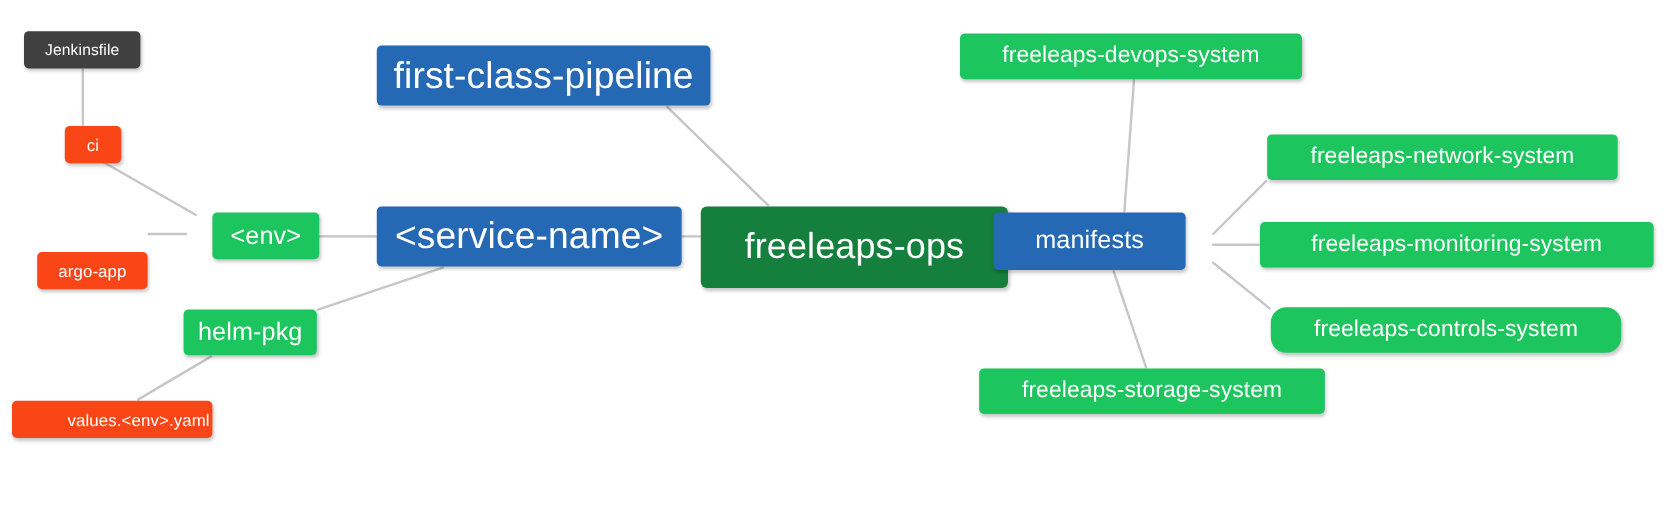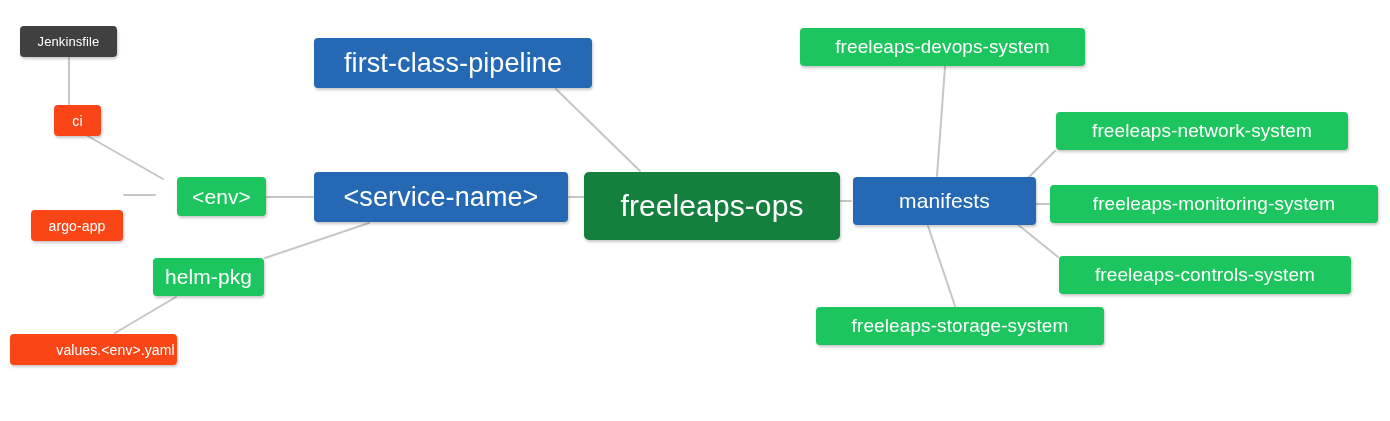--- a/index.html
+++ b/index.html
@@ -42,21 +42,21 @@
   .node.root {
     background: #15803d;
     border-radius: 5px;
   }
   .node.blue   { background: #2568b3; }
   .node.green  { background: #1dc55e; }
   .node.red    { background: #fa4616; }
   .node.orange { background: #404040; }
 
   .sz-xl { font-size: 30px; }
-  .sz-lg { font-size: 27px; }
+  .sz-lg { font-size: 31px; }
   .sz-md { font-size: 21px; }
   .sz-sm { font-size: 19px; text-align: right; }
   .sz-xs { font-size: 14px; }
   .sz-xxs { font-size: 13px; }
 </style>
 </head>
 <body>
 
 <div id="canvas">
   <svg id="edges" viewBox="0 0 1390 421" xmlns="http://www.w3.org/2000/svg">
@@ -77,21 +77,21 @@
     </svg>
 <div class="node root sz-xl" style="left: 584px; top: 172px; width: 256px; height: 68px;">
       <span>freeleaps-ops</span>
     </div>
     <div class="node blue sz-lg" style="left: 314px; top: 38px; width: 278px; height: 50px;">
       <span>first-class-pipeline</span>
     </div>
     <div class="node blue sz-lg" style="left: 314px; top: 172px; width: 254px; height: 50px;">
       <span>&lt;service-name&gt;</span>
     </div>
-    <div class="node blue sz-md" style="left: 853px; top: 177px; width: 183px; height: 48px;">
+    <div class="node blue sz-md" style="left: 828px; top: 177px; width: 160px; height: 48px;">
       <span>manifests</span>
     </div>
     <div class="node green sz-md" style="left: 156px; top: 177px; width: 89px; height: 39px; margin-left: 21px;">
       <span>&lt;env&gt;</span>
     </div>
     <div class="node green sz-md" style="left: 153px; top: 258px; width: 111px; height: 38px;">
       <span>helm-pkg</span>
     </div>
     <div class="node red sz-xs" style="left: 31px; top: 178px; width: 92px; height: 31px; margin-top: 32px;">
       <span>argo-app</span>
@@ -107,19 +107,19 @@
     </div>
     <div class="node green sz-sm" style="left: 800px; top: 28px; width: 285px; height: 38px;">
       <span>freeleaps-devops-system</span>
     </div>
     <div class="node green sz-sm" style="left: 1056px; top: 112px; width: 292px; height: 38px;">
       <span>freeleaps-network-system</span>
     </div>
     <div class="node green sz-sm" style="left: 1050px; top: 185px; width: 328px; height: 38px;">
       <span>freeleaps-monitoring-system</span>
     </div>
-    <div class="node green sz-sm" style="left: 1059px; top: 256px; width: 292px; height: 38px;">
+    <div class="node green sz-sm" style="left: 1059px; top: 256px; width: 292px; height: 38px; border-radius: 13px;">
       <span>freeleaps-controls-system</span>
     </div>
     <div class="node green sz-sm" style="left: 816px; top: 307px; width: 288px; height: 38px;">
       <span>freeleaps-storage-system</span>
     </div>
   </div>
 
 </body></html>

